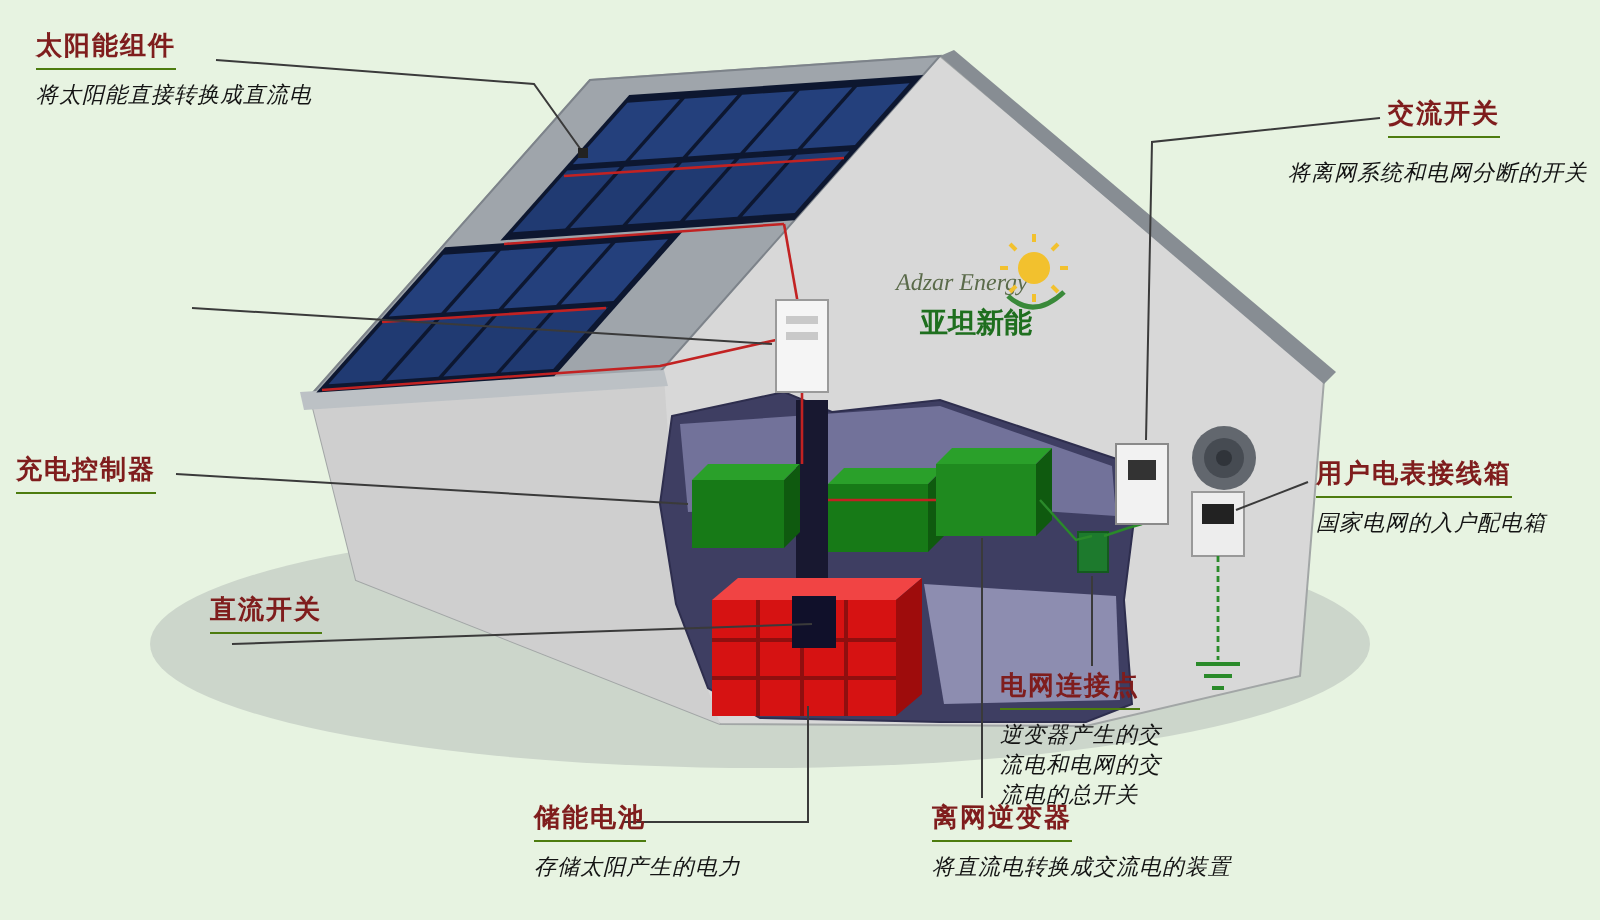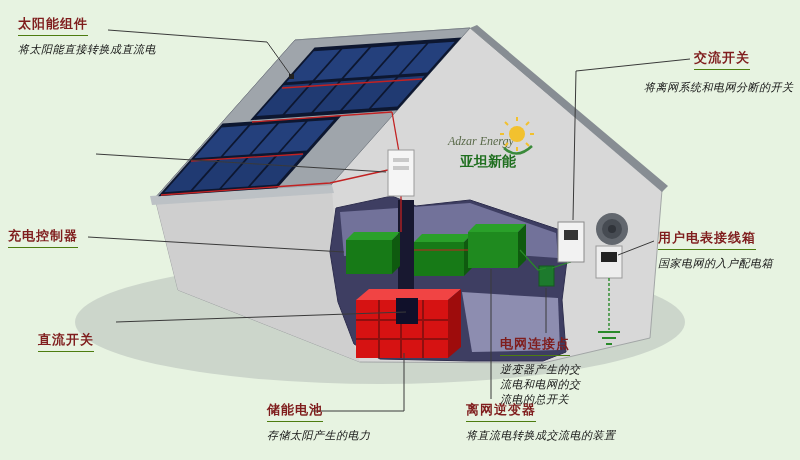--- a/index.html
+++ b/index.html
@@ -168,21 +168,21 @@
   <div class="callout" style="left:18px;top:14px;width:220px;">
     <div class="t">太阳能组件</div>
     <div class="d">将太阳能直接转换成直流电</div>
   </div>
 
 
   <div class="callout" style="left:8px;top:226px;width:116px;">
     <div class="t">充电控制器</div>
   </div>
 
-  <div class="callout" style="left:38px;top:330px;width:190px;">
+  <div class="callout" style="left:38px;top:296px;width:190px;text-align:center;">
     <div class="t">直流开关</div>
   </div>
 
   <div class="callout" style="left:235px;top:400px;width:160px;margin-left:32px;">
     <div class="t">储能电池</div>
     <div class="d">存储太阳产生的电力</div>
   </div>
 
   <div class="callout" style="left:644px;top:80px;width:152px;">
     <div class="d" style="margin-top:0;">将离网系统和电网分断的开关</div>

